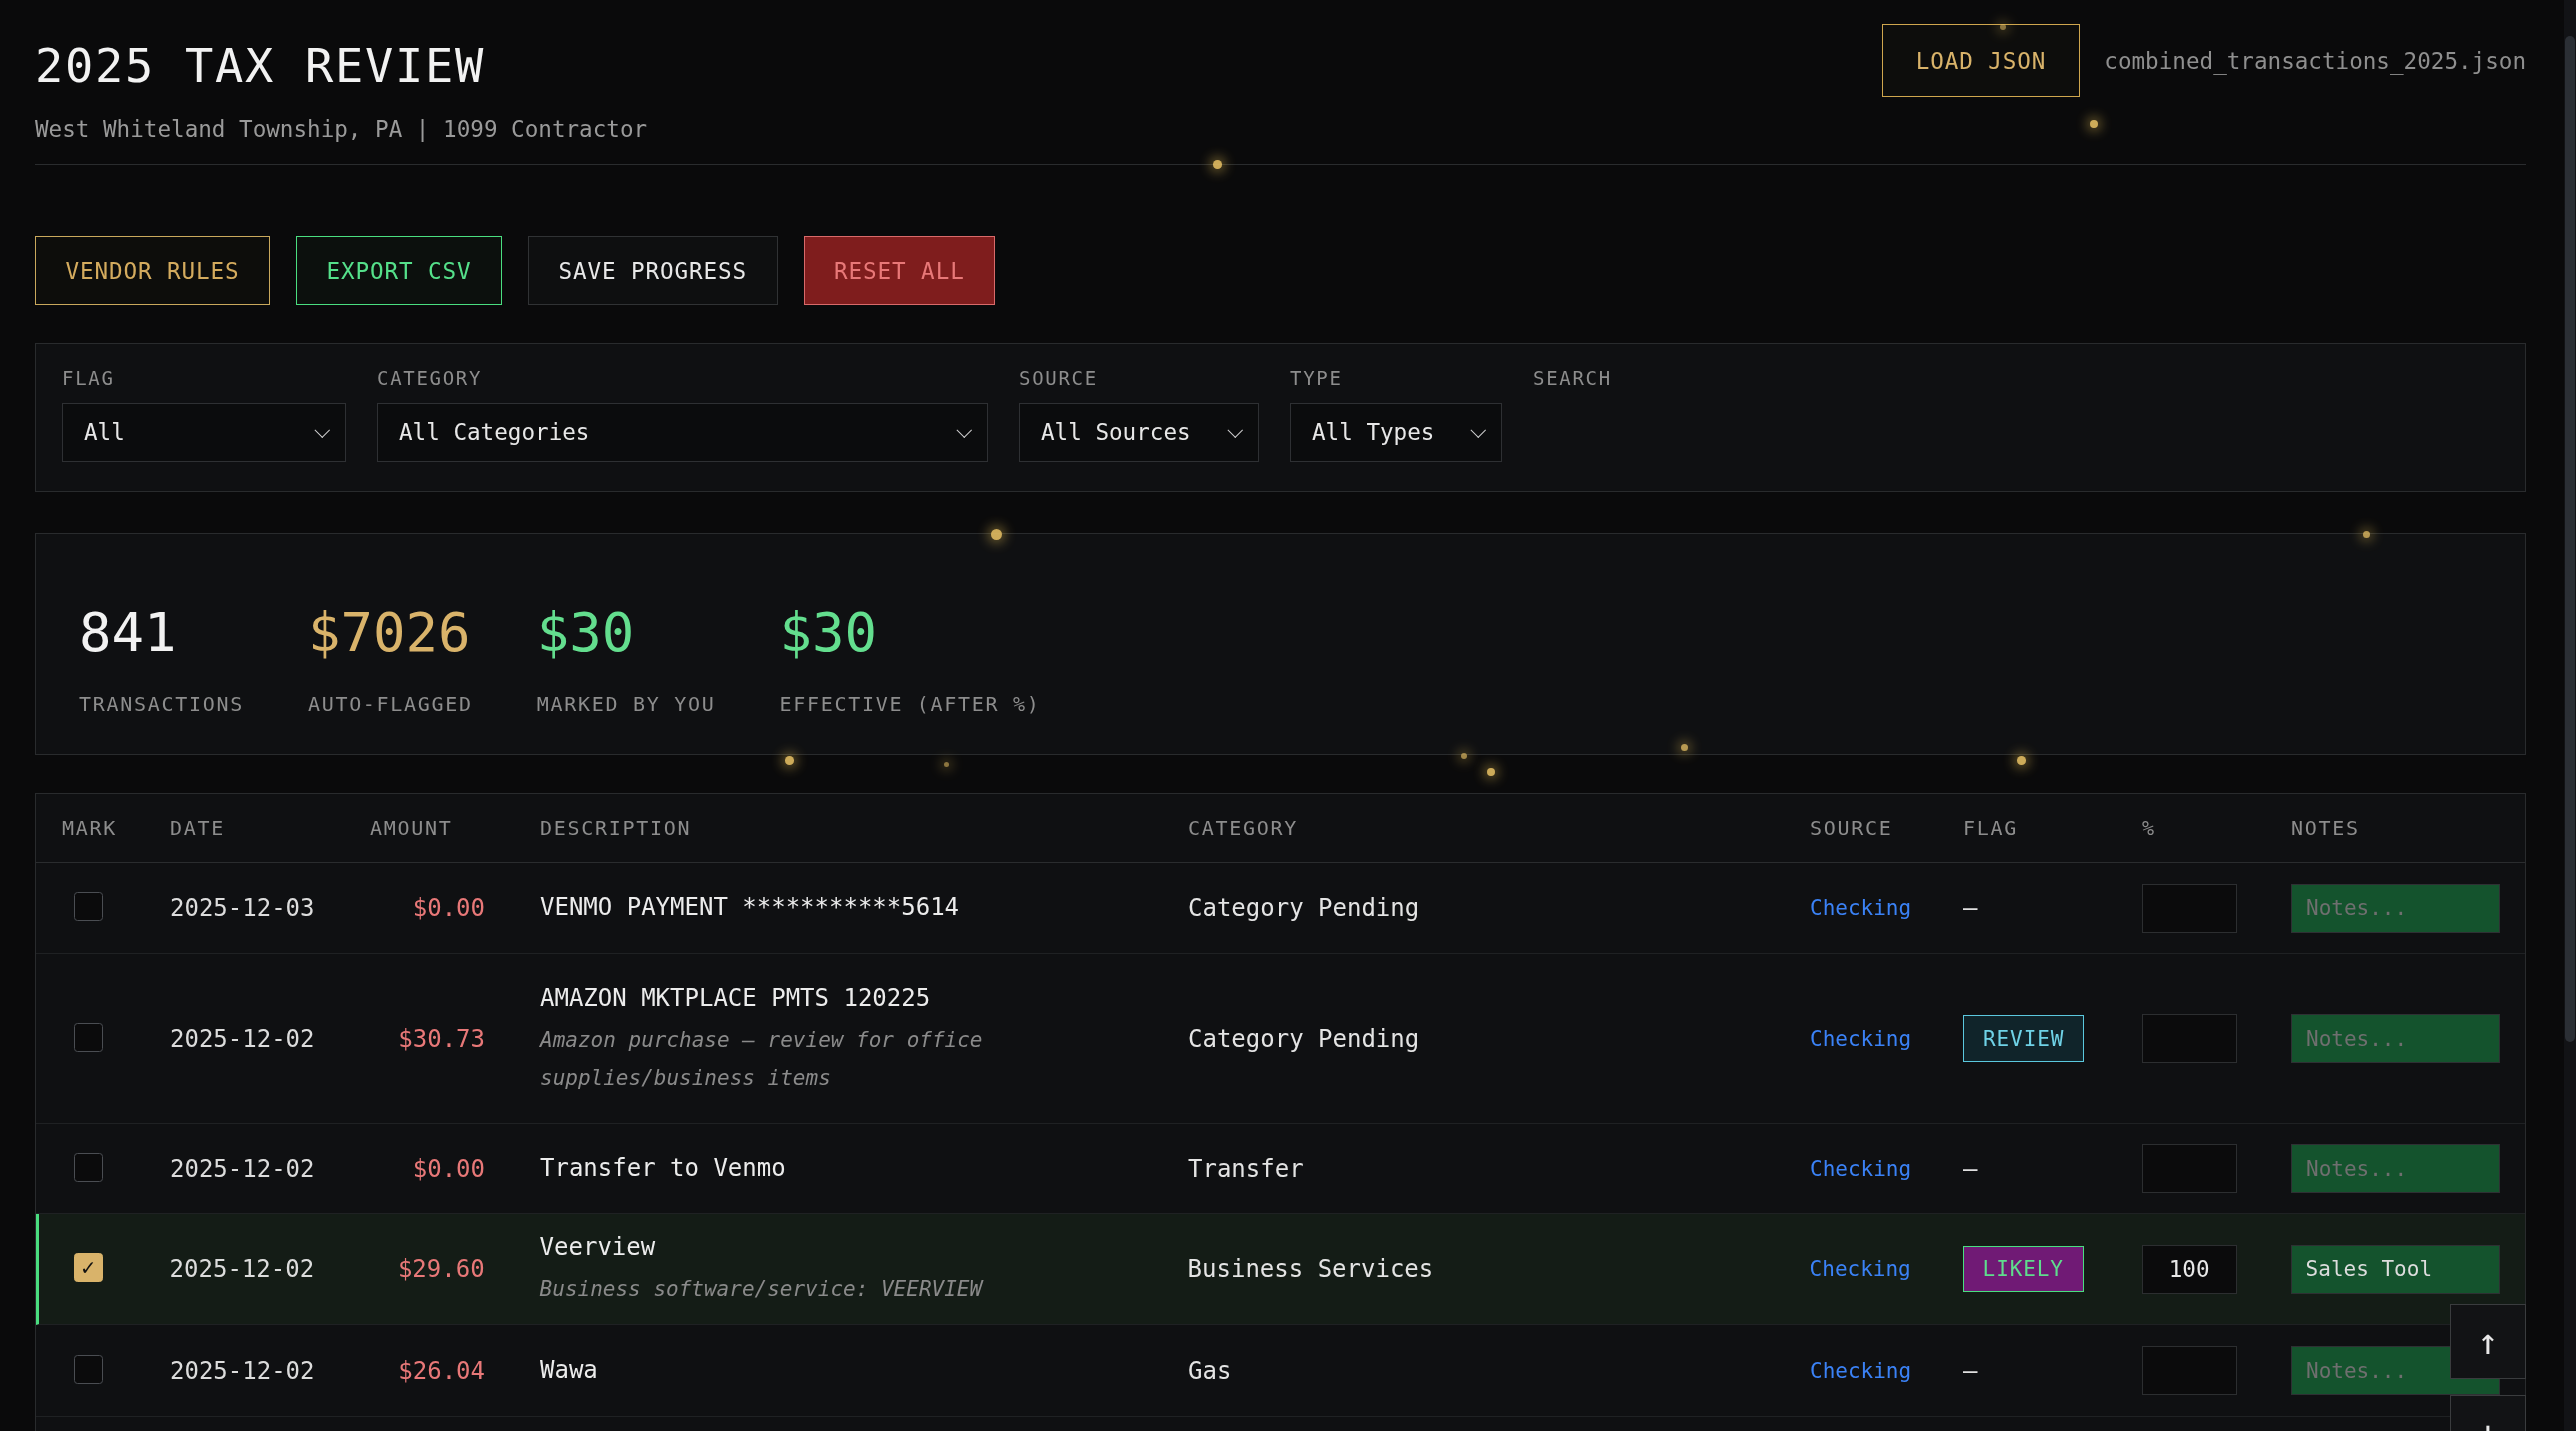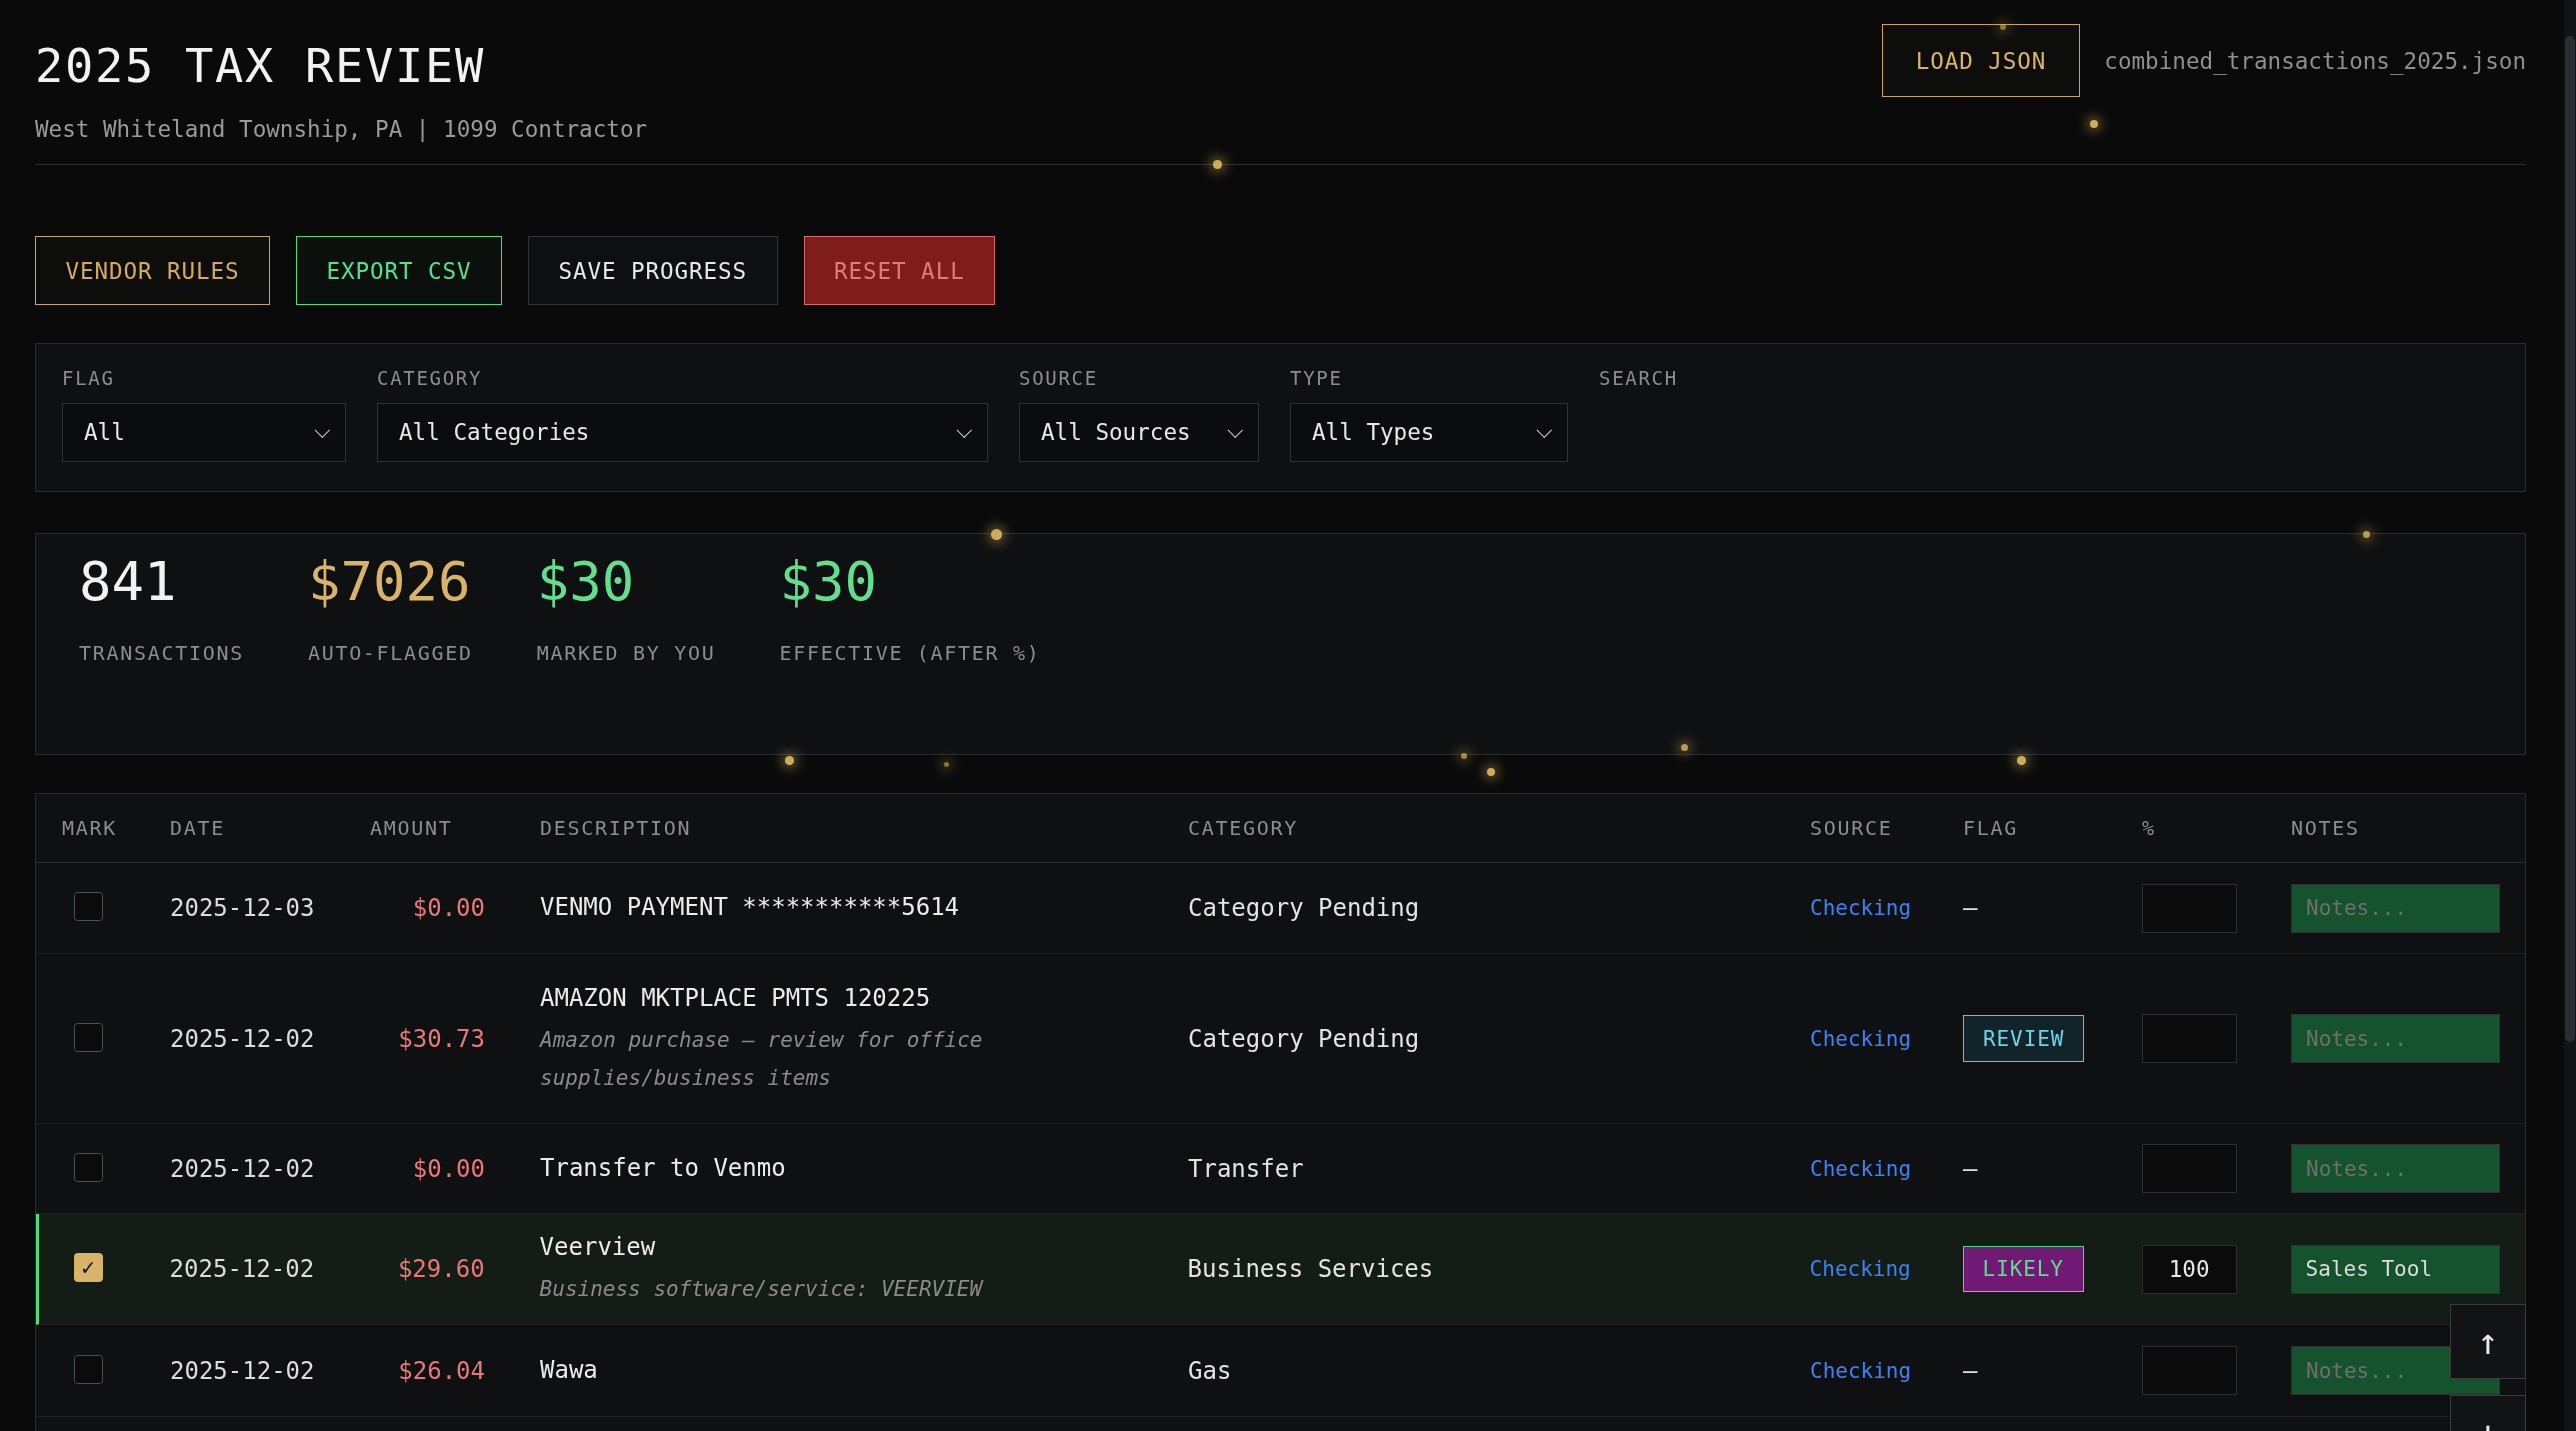--- a/index.html
+++ b/index.html
@@ -34,25 +34,25 @@
   .select-wrap { position:relative; }
   .select-wrap::after { content:""; position:absolute; right:19px; top:50%; width:9.5px; height:9.5px;
       border-right:1.7px solid #cfcfcf; border-bottom:1.7px solid #cfcfcf;
       transform:translateY(-70%) rotate(45deg); pointer-events:none; }
   select, .search-input {
       height:59px; background:#0b0c0d; border:0.9px solid #2e3033; color:#e8e8e8;
       font-size:22.6px; padding:0 52px 0 21px; appearance:none; -webkit-appearance:none; width:100%;
   }
   .search-input { padding:0 21px; }
   .search-input::placeholder { color:#707070; }
-  .w-flag{width:284px}.w-cat{width:611px}.w-src{width:240px}.w-type{width:278px}
+  .w-flag{width:284px}.w-cat{width:611px}.w-src{width:240px}.w-type{width:212px}
   .fgroup.grow { flex:1; }
 
   
-  .stats { margin-top:41px; height:222px; padding:18px 43px; display:flex; gap:64px; }
+  .stats { margin-top:41px; height:222px; padding:38px 43px; display:flex; gap:64px;align-items:flex-end; }
   .stat { display:flex; flex-direction:column; }
   .stat-value { font-size:54px; font-weight:500; line-height:1.1; }
   .stat-label { font-size:20px; letter-spacing:1.7px; color:#8d8d8d; margin-top:29.5px; }
 
   
   .table { margin-top:38px; min-height:685px; border-bottom:none; }
   .trow, .thead {
       display:grid; grid-template-columns:108px 200px 142px 676px 622px 153px 179px 149px 1fr;
       align-items:center; padding-left:26px;
   }

